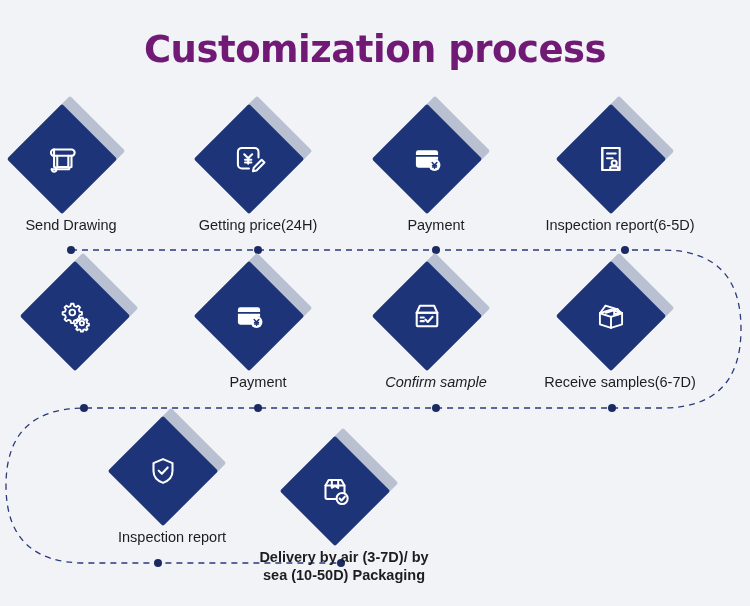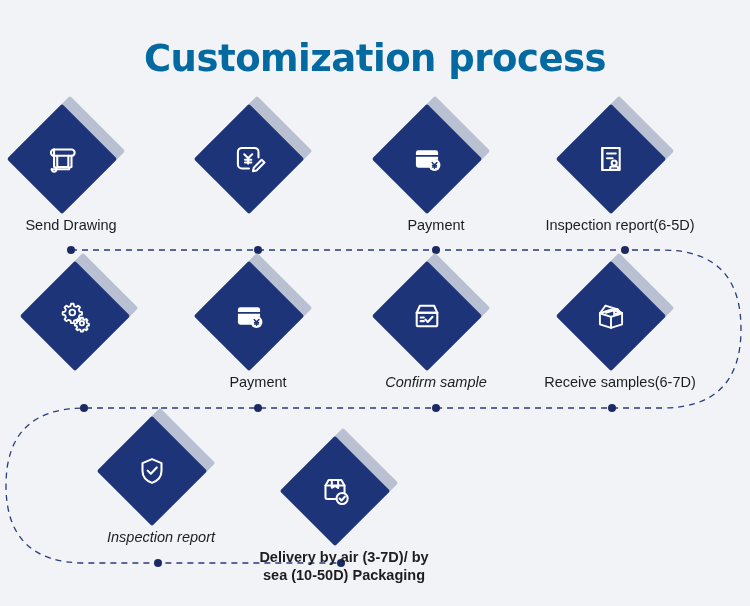--- a/index.html
+++ b/index.html
@@ -24,23 +24,22 @@
   
   .page-title {
     position: absolute;
     left: 0;
     top: 28px;
     width: 750px;
     text-align: center;
     font-size: 37px;
     font-weight: bold;
     letter-spacing: -0.5px;
-    color: #0369a1;
+    color: #701a75;
     font-family: "DejaVu Sans", sans-serif;
-    margin-top: 9px;
   }
 
   
   .connector-layer {
     position: absolute;
     left: 0;
     top: 0;
     width: 750px;
     height: 606px;
     pointer-events: none;
@@ -162,20 +161,21 @@
         <svg viewBox="0 0 48 48" fill="none" stroke="#ffffff" stroke-width="2.6" stroke-linecap="round" stroke-linejoin="round">
           <path d="M36 22 V15 a5 5 0 0 0 -5 -5 H15 a5 5 0 0 0 -5 5 v16 a5 5 0 0 0 5 5 h9"></path>
           <path d="M18 18 l5 5 5 -5"></path>
           <path d="M23 23 v7"></path>
           <path d="M19 25 h8"></path>
           <path d="M19 28.5 h8"></path>
           <path d="M40 25 l3.5 3.5 -10 10 -4.5 1 1 -4.5 z"></path>
         </svg>
       </div>
     </div>
+    <div class="step-label">Getting price(24H)</div>
   </div>
 
   <div class="step" style="left:356px; top:118px;">
     <div class="diamond-wrap">
       <div class="diamond-shadow"></div>
       <div class="diamond-main"></div>
       <div class="diamond-icon">
         <svg viewBox="0 0 48 48">
           <path d="M10 16 a3 3 0 0 1 3 -3 h22 a3 3 0 0 1 3 3 v3 h-28 z" fill="#ffffff"></path>
           <path d="M10 21 h28 v4 h-5 a6.5 6.5 0 0 0 -5.5 10 H13 a3 3 0 0 1 -3 -3 z" fill="#ffffff"></path>
@@ -277,21 +277,21 @@
           <path d="M17 11 L10 20.5"></path>
           <path d="M31.5 15.5 L38 20.5"></path>
           <path d="M31.5 15.5 L17.5 20"></path>
           <path d="M28 17 v5 l2.5 -1 2.5 1 v-6.2"></path>
         </svg>
       </div>
     </div>
     <div class="step-label">Receive samples(6-7D)</div>
   </div>
 
-  <div class="step" style="left:81px; top:430px;font-style:italic;">
+  <div class="step" style="left:92px; top:430px;">
     <div class="diamond-wrap">
       <div class="diamond-shadow"></div>
       <div class="diamond-main"></div>
       <div class="diamond-icon">
         <svg viewBox="0 0 48 48" fill="none" stroke="#ffffff" stroke-width="2.6" stroke-linecap="round" stroke-linejoin="round">
           <path d="M24 9 L36 14 v10 c0 8 -5.5 12.6 -12 15 -6.5 -2.4 -12 -7 -12 -15 V14 z"></path>
           <path d="M18.5 23.5 l4 4 7.5 -8"></path>
         </svg>
       </div>
     </div>

